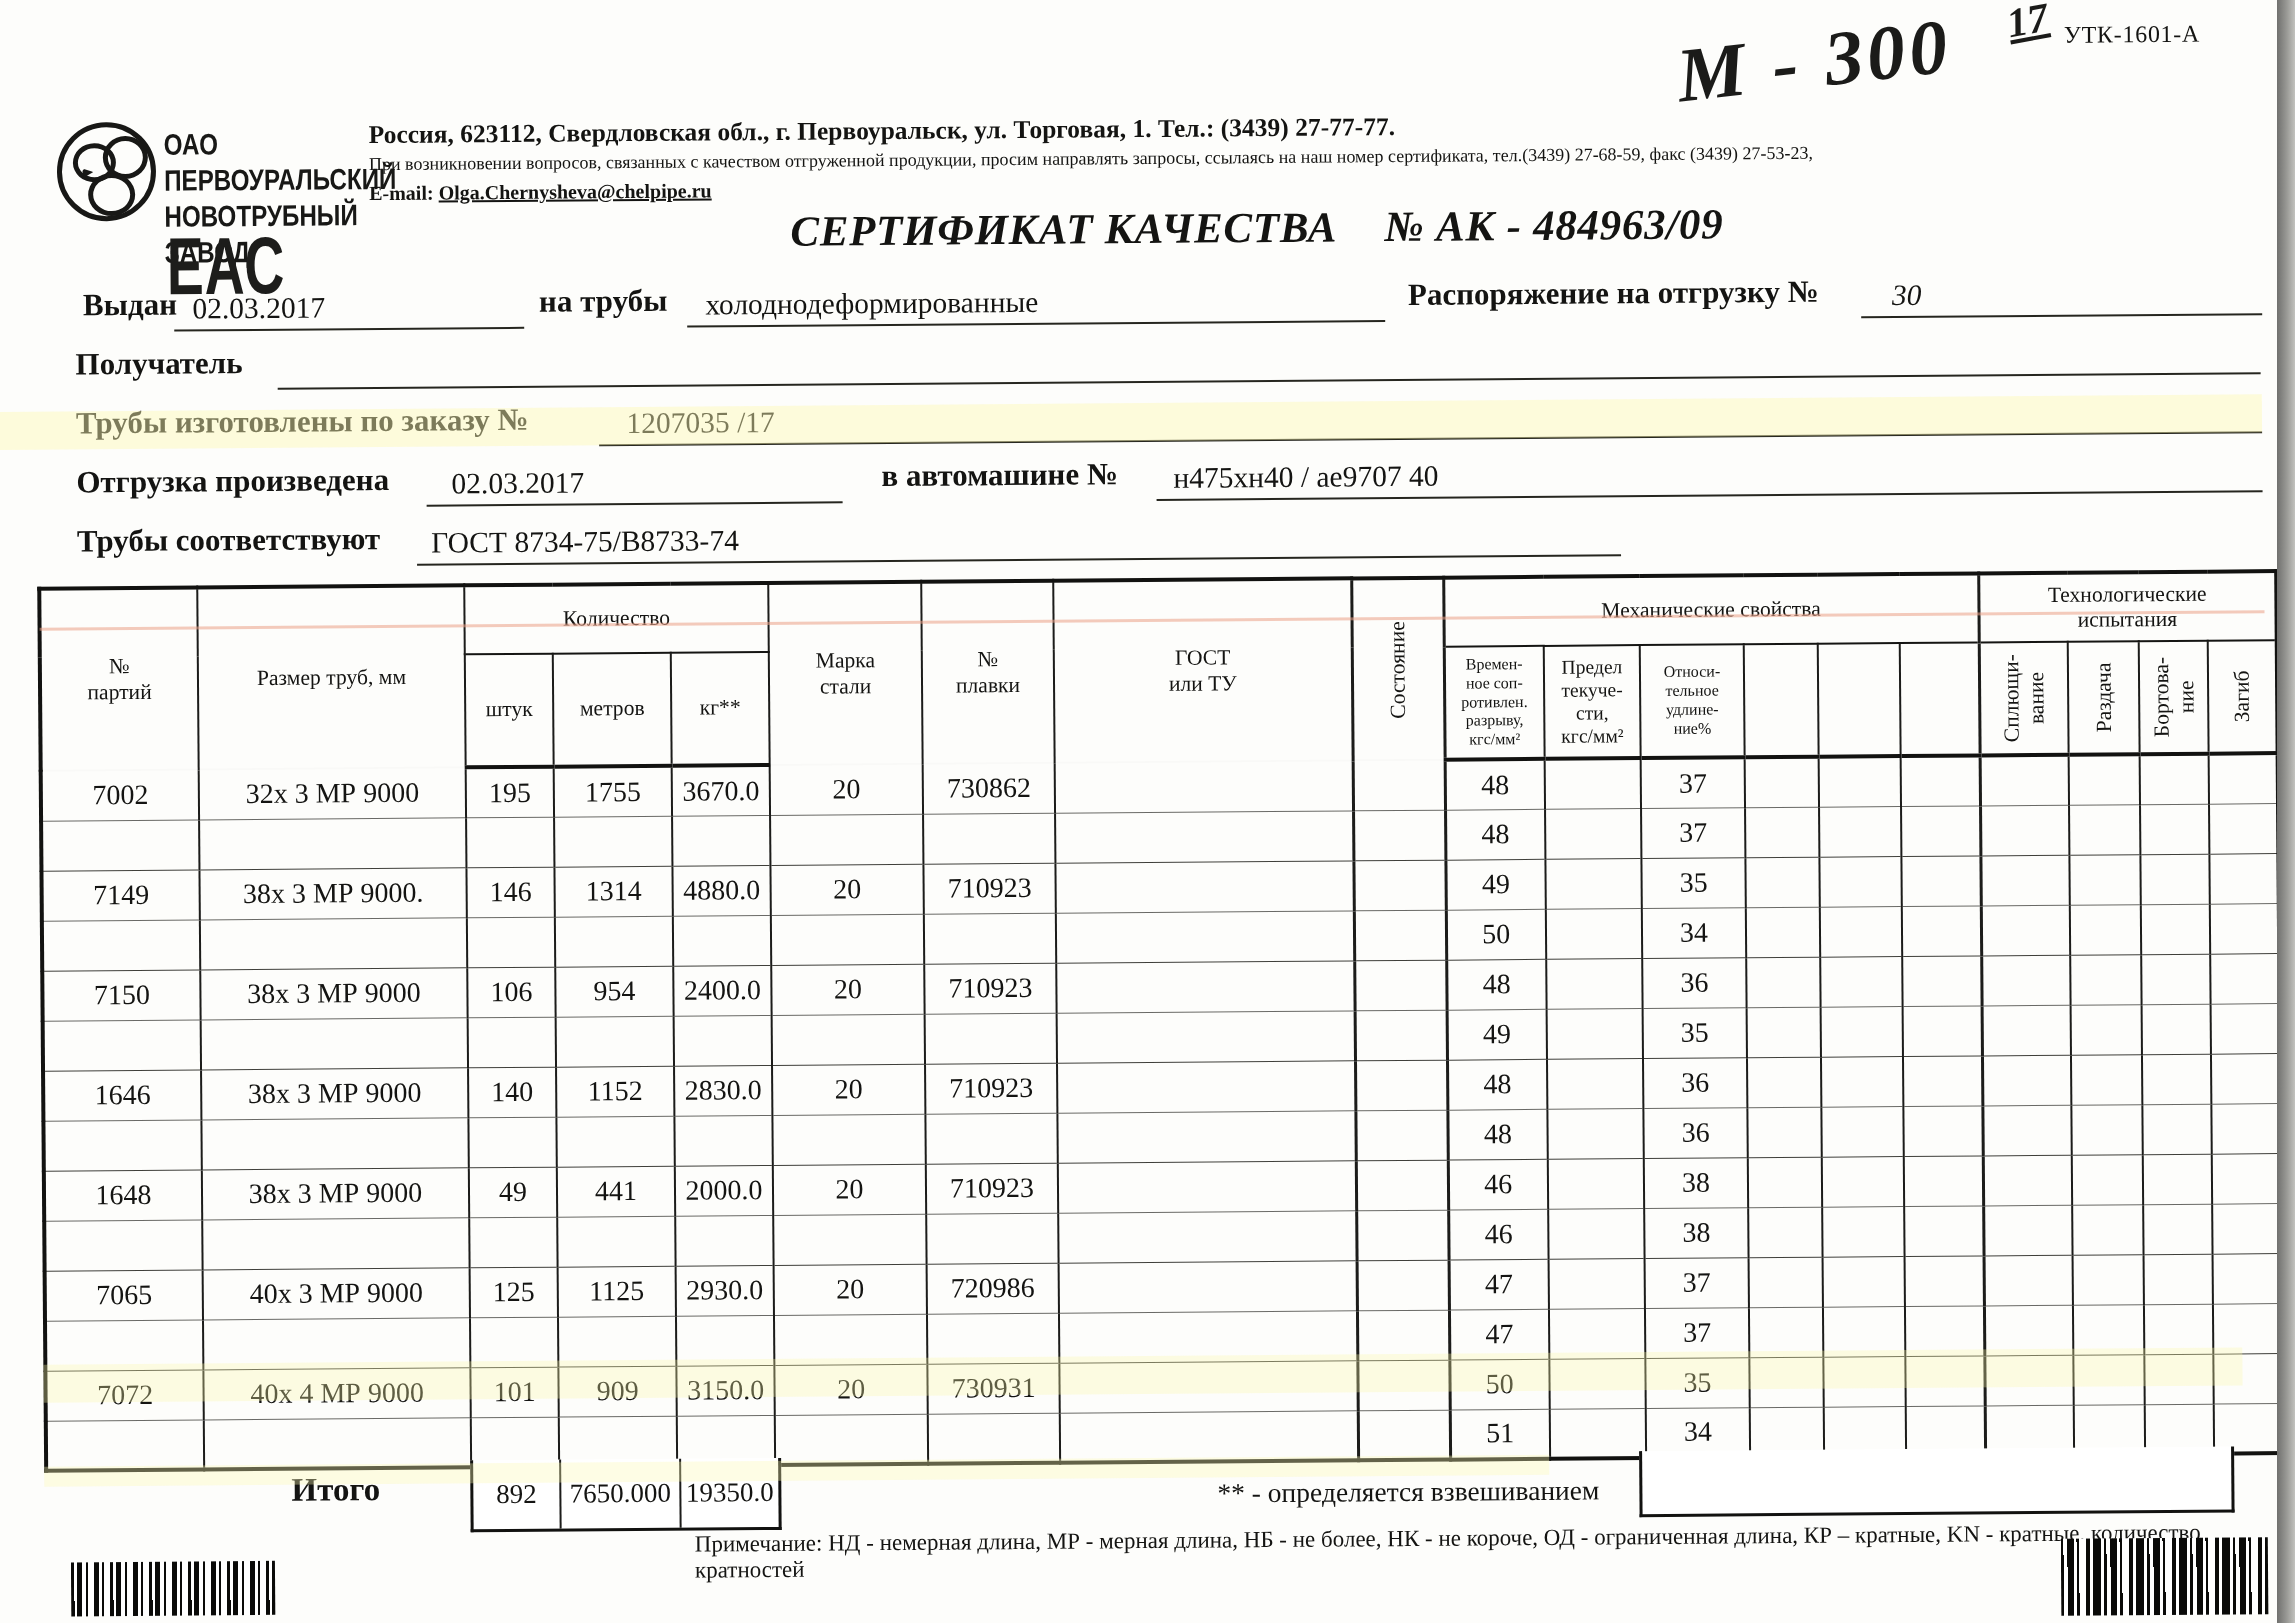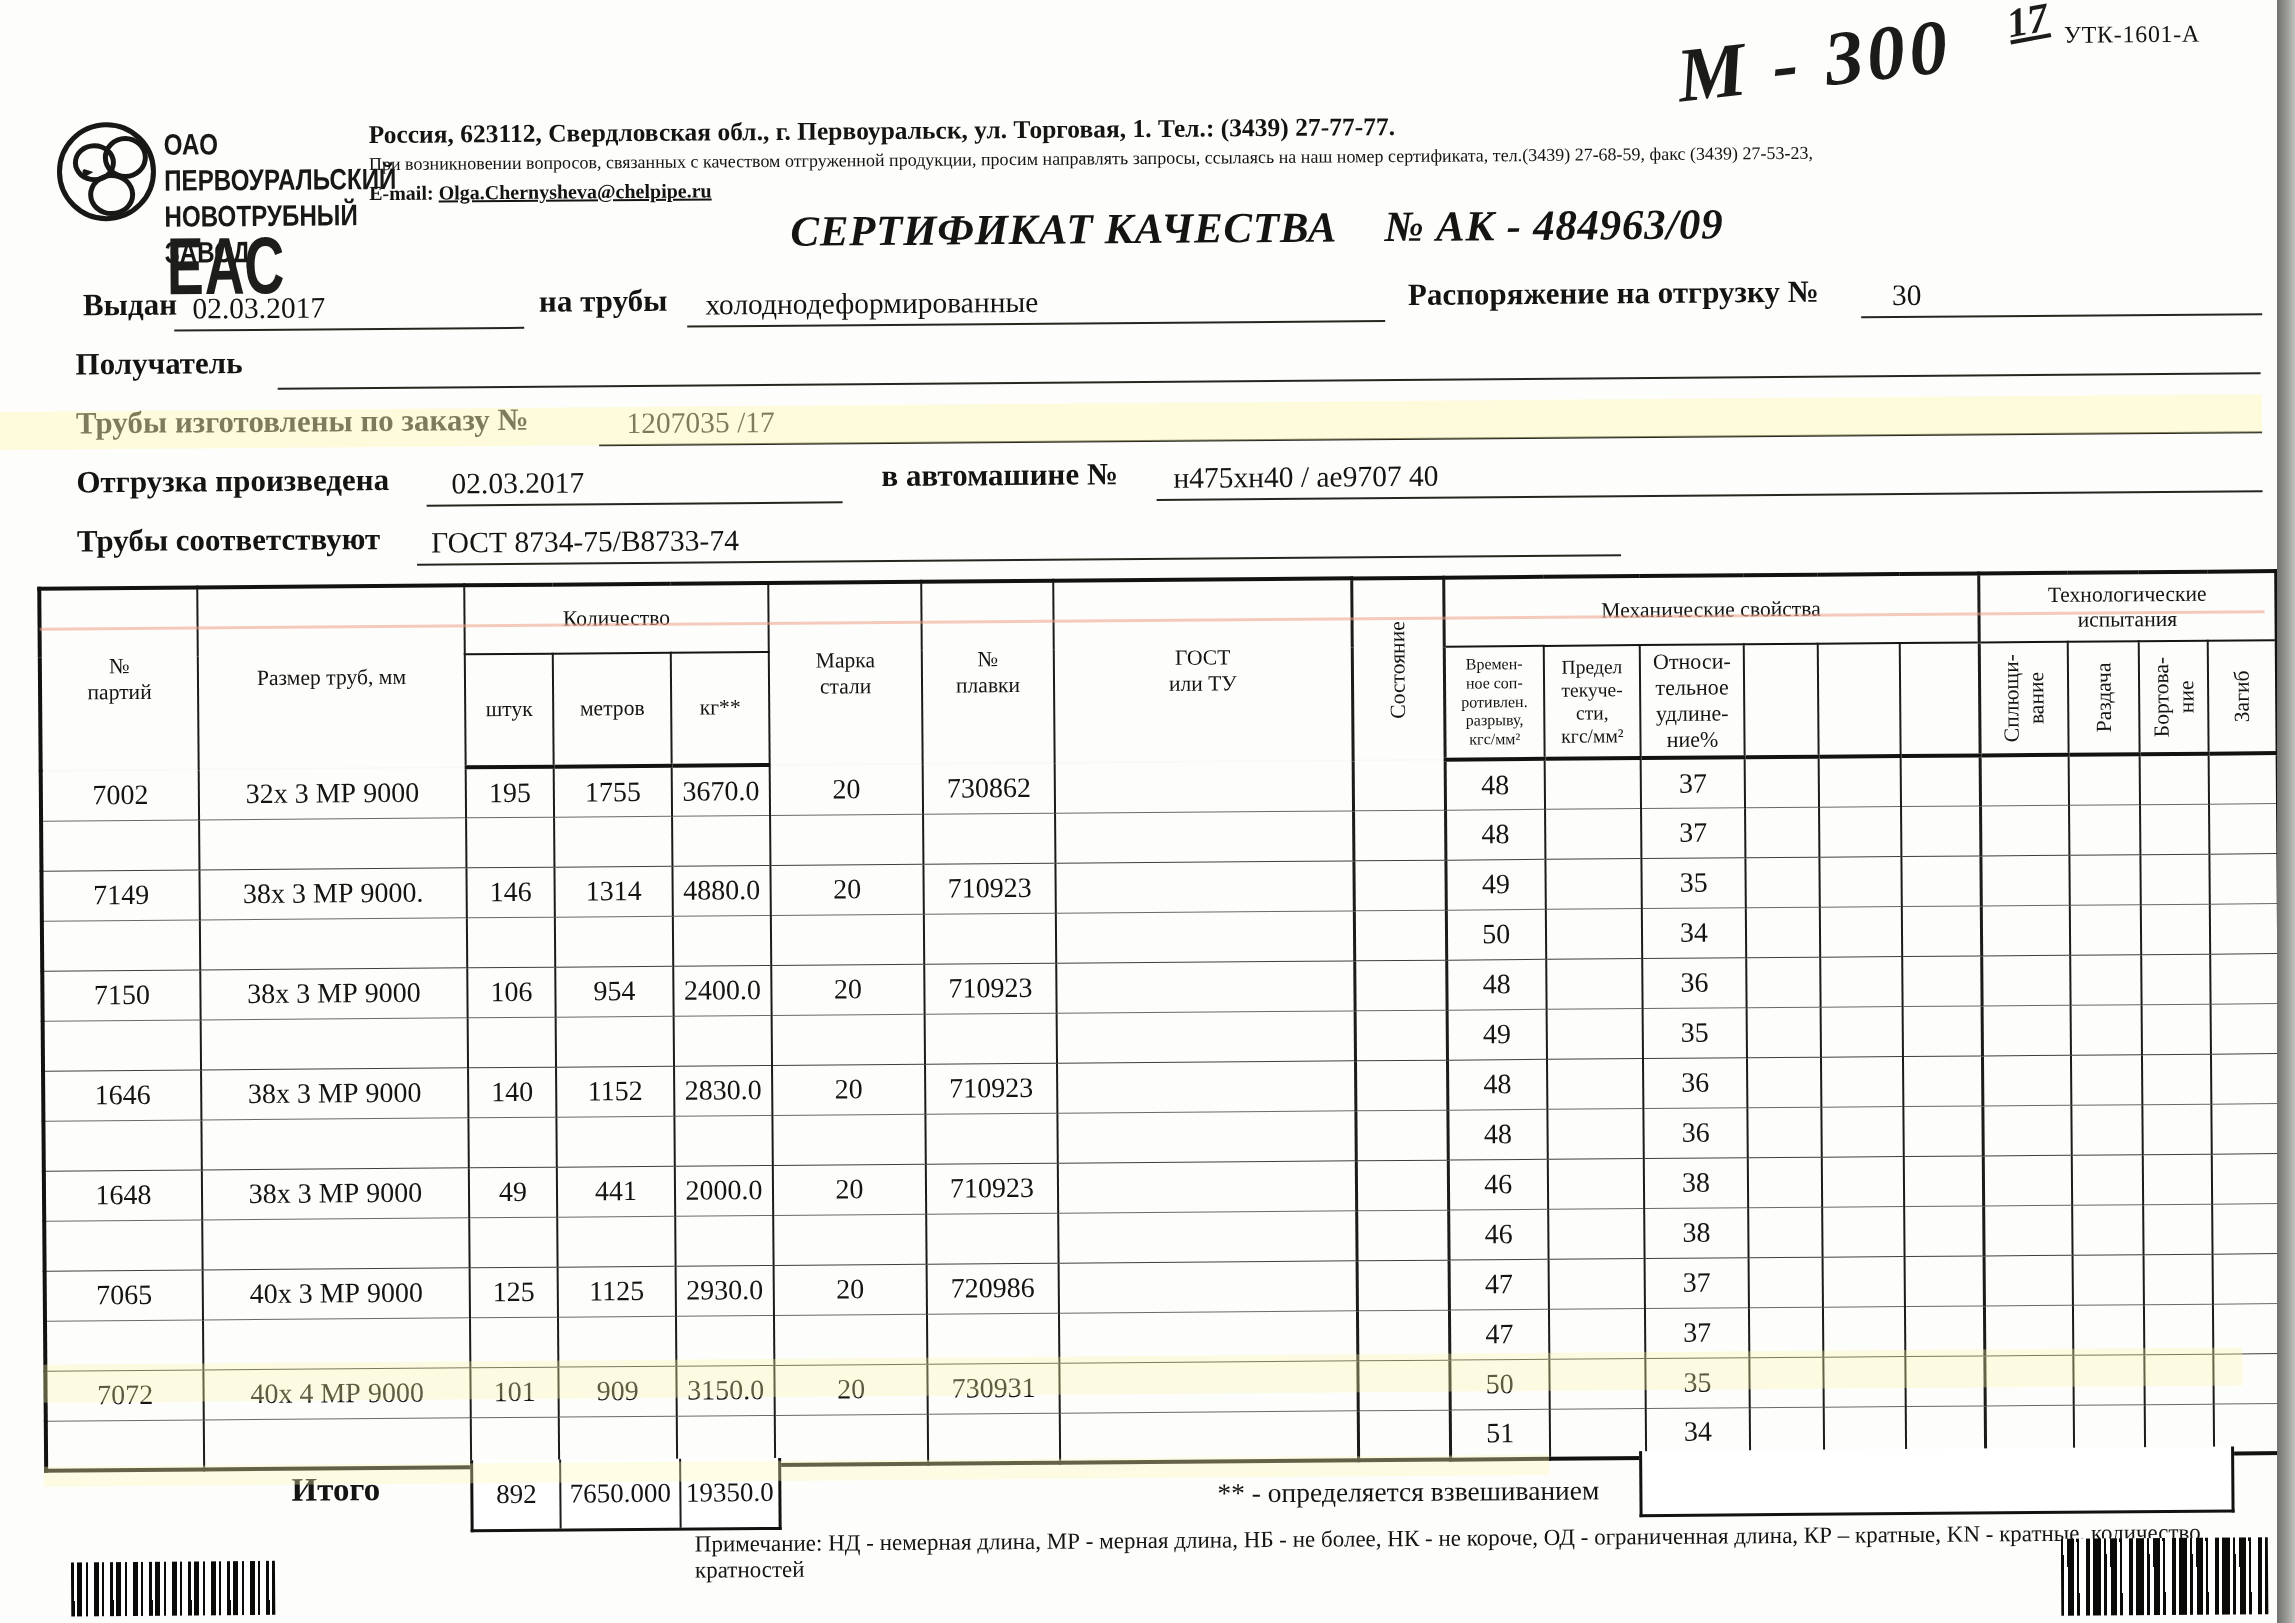--- a/index.html
+++ b/index.html
@@ -132,21 +132,21 @@
     <div class="flabel" style="left:87px;top:288px;">Выдан</div>
     <div class="uline" style="left:178px;top:293px;width:350px;">
       <span class="fv-in" style="left:18.3px;">02.03.2017</span>
     </div>
     <div class="flabel" style="left:543px;top:288px;">на трубы</div>
     <div class="uline" style="left:691px;top:293px;width:698px;">
       <span class="fv-in" style="left:18.3px;">холоднодеформированные</span>
     </div>
     <div class="flabel" style="left:1412px;top:288px;">Распоряжение на отгрузку №</div>
     <div class="uline" style="left:1865px;top:293px;width:401px;">
-      <span class="fv-in" style="left:31px;">30</span>
+      <span class="fv-in" style="left:31px;font-style:italic;">30</span>
     </div>
 
     <div class="flabel" style="left:79px;top:347px;">Получатель</div>
     <div class="uline" style="left:281px;top:352px;width:1983px;">
       <span class="fv-in" style="left:18.3px;"></span>
     </div>
 
     <div class="flabel" style="left:79px;top:406px;">Трубы изготовлены по заказу №</div>
     <div class="uline" style="left:602px;top:411px;width:1663px;">
       <span class="fv-in" style="left:27.5px;">1207035  /17</span>
@@ -211,21 +211,21 @@
         <th>кг**</th>
         <th class="bl-thick" style="font-size:16px;">Времен-
 ное соп-
 ротивлен.
 разрыву,
 кгс/мм²</th>
         <th style="font-size:19.6px;">Предел
 текуче-
 сти,
 кгс/мм²</th>
-        <th style="font-size:22px;">Относи-
+        <th style="font-size:16px;">Относи-
 тельное
 удлине-
 ние%</th>
         <th></th>
         <th></th>
         <th></th>
         <th class="bl-thick"><div class="vwrap"><span class="vtext">Сплющи-
 вание</span></div></th>
         <th><div class="vwrap"><span class="vtext">Раздача</span></div></th>
         <th><div class="vwrap"><span class="vtext">Бортова-

